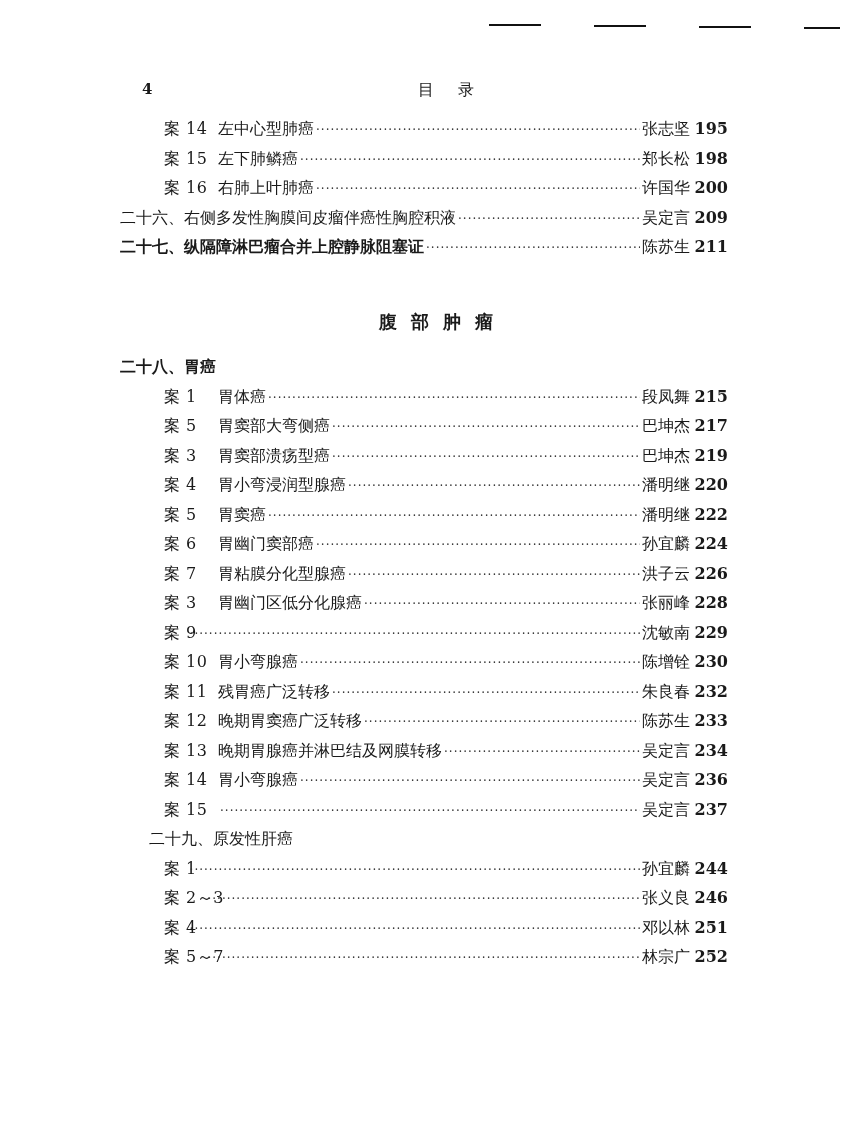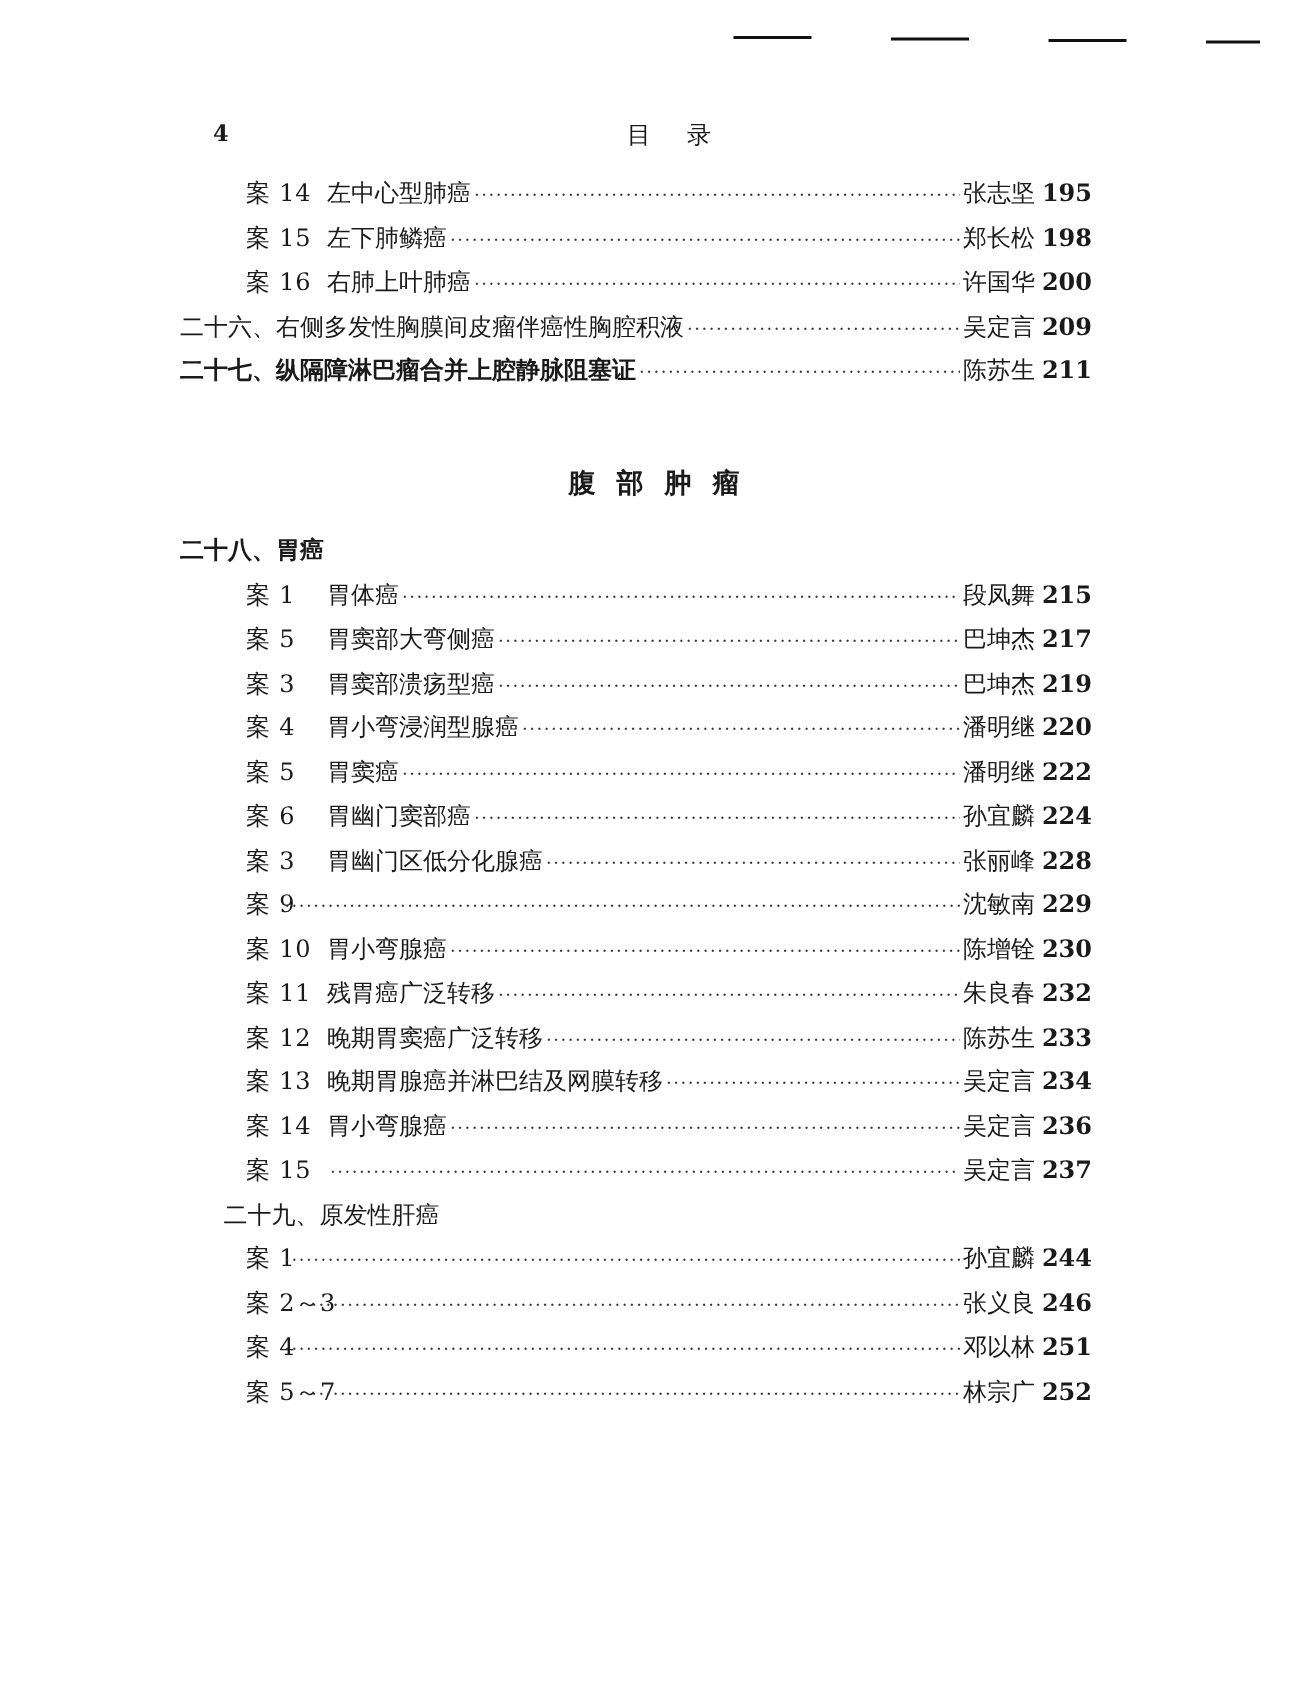--- a/index.html
+++ b/index.html
@@ -192,20 +192,27 @@
     <span class="page">222</span>
   </div>
   <div class="row case">
     <span class="case-no">案 6</span>
     <span class="title">胃幽门窦部癌</span>
     <span class="leader"></span>
     <span class="author">孙宜麟</span>
     <span class="page">224</span>
   </div>
   <div class="row case">
+    <span class="case-no">案 7</span>
+    <span class="title">胃粘膜分化型腺癌</span>
+    <span class="leader"></span>
+    <span class="author">洪子云</span>
+    <span class="page">226</span>
+  </div>
+  <div class="row case">
     <span class="case-no">案 3</span>
     <span class="title">胃幽门区低分化腺癌</span>
     <span class="leader"></span>
     <span class="author">张丽峰</span>
     <span class="page">228</span>
   </div>
   <div class="row case">
     <span class="case-no tight">案 9</span>
     <span class="leader"></span>
     <span class="author">沈敏南</span>

